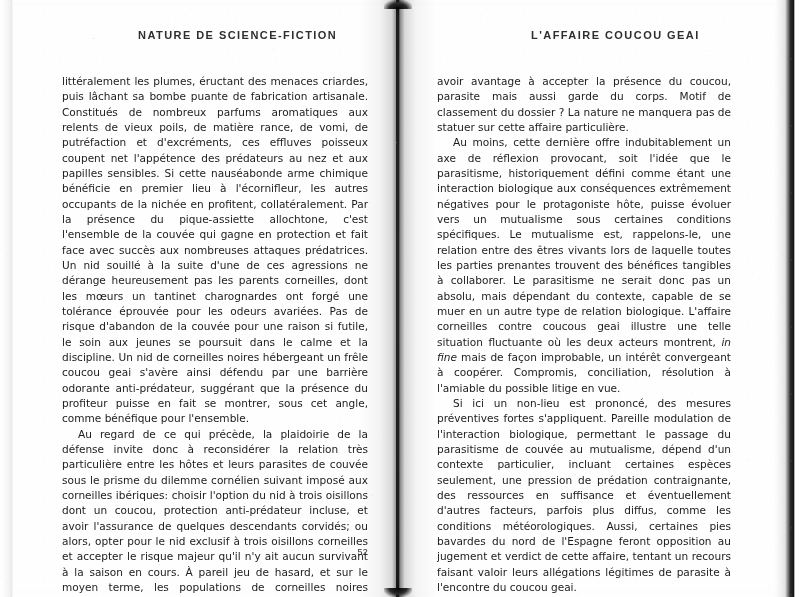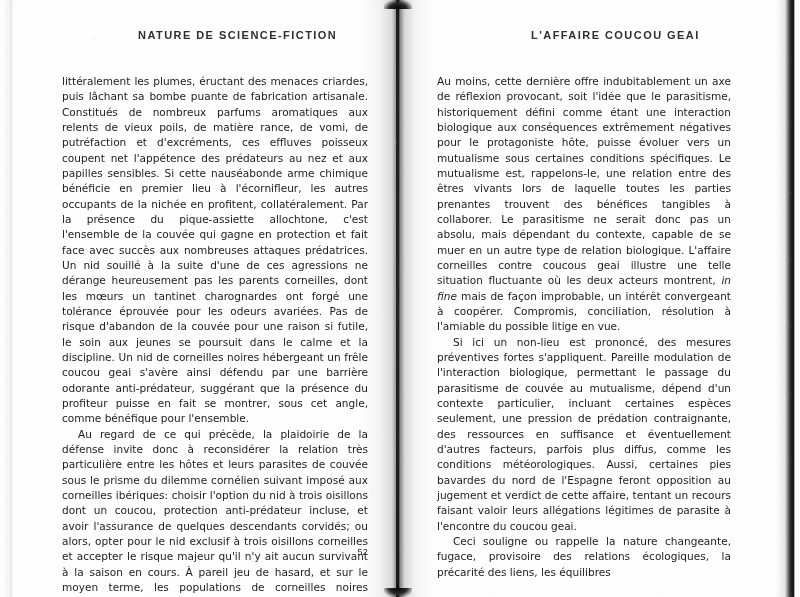--- a/index.html
+++ b/index.html
@@ -156,20 +156,21 @@
   <div class="runhead runhead-verso">NATURE DE SCIENCE-FICTION</div>
 
   <div class="runhead runhead-recto">L'AFFAIRE COUCOU GEAI</div>
 
   <div class="col col-left" id="col-left">
       <p>littéralement les plumes, éructant des menaces criardes, puis lâchant sa bombe puante de fabrication artisanale. Constitués de nombreux parfums aromatiques aux relents de vieux poils, de matière rance, de vomi, de putréfaction et d'excréments, ces effluves poisseux coupent net l'appétence des prédateurs au nez et aux papilles sensibles. Si cette nauséabonde arme chimique bénéficie en premier lieu à l'écornifleur, les autres occupants de la nichée en profitent, collatéralement. Par la présence du pique-assiette allochtone, c'est l'ensemble de la couvée qui gagne en protection et fait face avec succès aux nombreuses attaques prédatrices. Un nid souillé à la suite d'une de ces agressions ne dérange heureusement pas les parents corneilles, dont les mœurs un tantinet charognardes ont forgé une tolérance éprouvée pour les odeurs avariées. Pas de risque d'abandon de la couvée pour une raison si futile, le soin aux jeunes se poursuit dans le calme et la discipline. Un nid de corneilles noires hébergeant un frêle coucou geai s'avère ainsi défendu par une barrière odorante anti-prédateur, suggérant que la présence du profiteur puisse en fait se montrer, sous cet angle, comme bénéfique pour l'ensemble.</p>
       <p>Au regard de ce qui précède, la plaidoirie de la défense invite donc à reconsidérer la relation très particulière entre les hôtes et leurs parasites de couvée sous le prisme du dilemme cornélien suivant imposé aux corneilles ibériques: choisir l'option du nid à trois oisillons dont un coucou, protection anti-prédateur incluse, et avoir l'assurance de quelques descendants corvidés; ou alors, opter pour le nid exclusif à trois oisillons corneilles et accepter le risque majeur qu'il n'y ait aucun survivant à la saison en cours. À pareil jeu de hasard, et sur le moyen terme, les populations de corneilles noires soumises à une prédation conséquente semblent</p>
     </div>
 
   <div class="col col-right" id="col-right">
+      <p><span>avoir avantage à accepter la présence du coucou, parasite mais aussi garde du corps. Motif de classement du dossier ? La nature ne manquera pas de statuer sur cette affaire particulière.</span></p>
       <p><span>Au moins, cette dernière offre indubitablement un axe de réflexion provocant, soit l'idée que le parasitisme, historiquement défini comme étant une interaction biologique aux conséquences extrêmement négatives pour le protagoniste hôte, puisse évoluer vers un mutualisme sous certaines conditions spécifiques. Le mutualisme est, rappelons-le, une relation entre des êtres vivants lors de laquelle toutes les parties prenantes trouvent des bénéfices tangibles à collaborer. Le parasitisme ne serait donc pas un absolu, mais dépendant du contexte, capable de se muer en un autre type de relation biologique. L'affaire corneilles contre coucous geai illustre une telle situation fluctuante où les deux acteurs montrent, </span><em>in fine</em><span> mais de façon improbable, un intérêt convergeant à coopérer. Compromis, conciliation, résolution à l'amiable du possible litige en vue.</span></p>
       <p><span>Si ici un non-lieu est prononcé, des mesures préventives fortes s'appliquent. Pareille modulation de l'interaction biologique, permettant le passage du parasitisme de couvée au mutualisme, dépend d'un contexte particulier, incluant certaines espèces seulement, une pression de prédation contraignante, des ressources en suffisance et éventuellement d'autres facteurs, parfois plus diffus, comme les conditions météorologiques. Aussi, certaines pies bavardes du nord de l'Espagne feront opposition au jugement et verdict de cette affaire, tentant un recours faisant valoir leurs allégations légitimes de parasite à l'encontre du coucou geai.</span></p>
       <p><span>Ceci souligne ou rappelle la nature changeante, fugace, provisoire des relations écologiques, la précarité des liens, les équilibres</span></p>
     </div>
 
   <div class="folio">52</div>
 
 <div class="speck-dot" style="width: 1.29796px; height: 1.29796px; left: 627.935px; top: 503.77px; opacity: 0.54;"></div>
     <div class="speck-dot" style="width: 0.657209px; height: 0.657209px; left: 153.79px; top: 419.489px; opacity: 0.37;"></div>
     <div class="speck-dot" style="width: 0.98385px; height: 0.98385px; left: 438.396px; top: 342.032px; opacity: 0.48;"></div>

